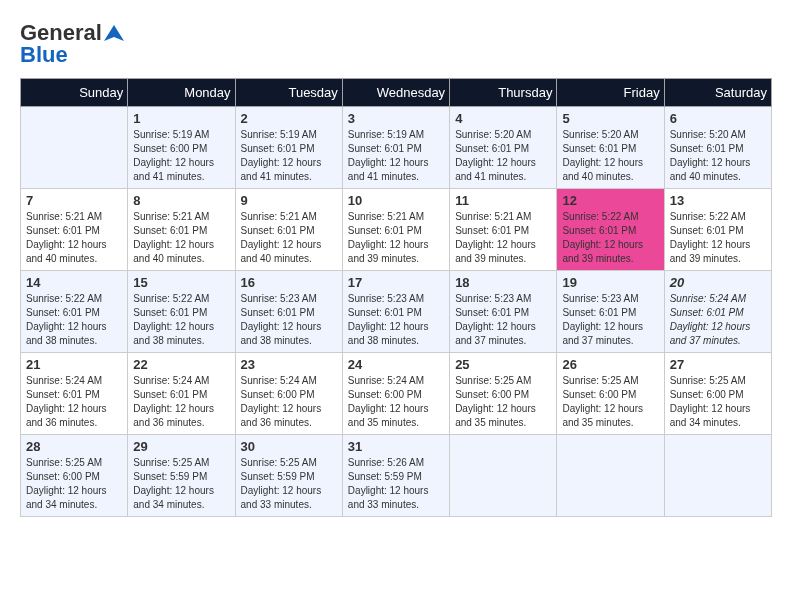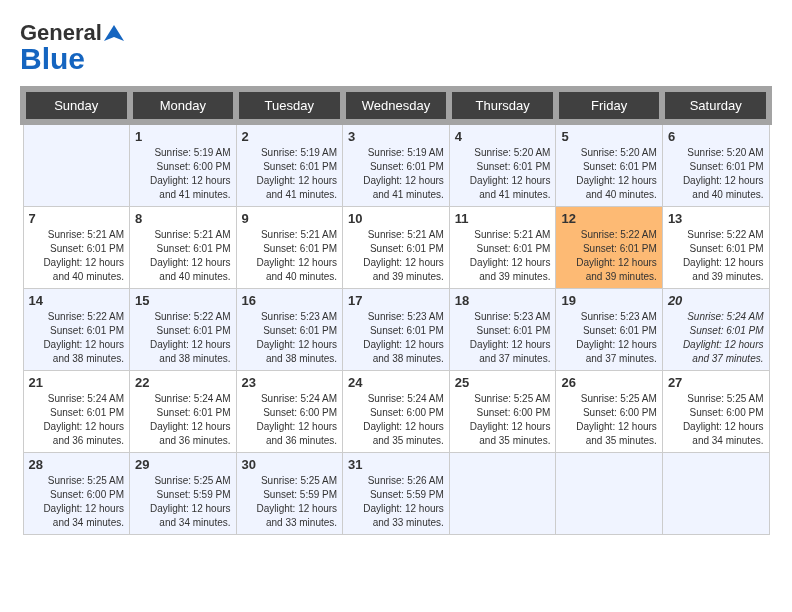--- a/index.html
+++ b/index.html
@@ -32,48 +32,47 @@
     .location-title {
       font-size: 16px;
       color: #555;
     }
     .calendar-table {
       width: 100%;
       border-collapse: collapse;
       font-size: 11px;
     }
     .calendar-table th {
-      background-color: #404040;
+      background-color: #0f172a;
       color: #fff;
       padding: 6px 4px;
-      text-align: center;
+      text-align: right;
       font-size: 13px;
       font-weight: normal;
-      border: 6px solid #a3a3a3;
+      border: 1px solid #a3a3a3;
     }
     .calendar-table td {
       border: 1px solid #ccc;
       vertical-align: top;
       padding: 4px 5px;
       min-height: 80px;
       height: 80px;
       width: 107px;
     }
     .day-num {
       font-size: 13px;
       font-weight: bold;
       color: #333;
       display: block;
       margin-bottom: 2px;
     }
     .day-info {
       font-size: 10px;
       color: #333;
       line-height: 1.4;
-      text-align: right;
     }
     .empty-cell {
       background: #f9f9f9;
     }
     tr:nth-child(even) td {
       background-color: #f5f5f5;
     }
     tr:nth-child(odd) td {
       background-color: #ffffff;
     }
@@ -88,21 +87,21 @@
 <body>
 
 <div class="header">
   <div class="logo">
     <div style="display:flex; align-items:center; gap:2px;">
       <span style="font-size:22px; font-weight:bold; color:#333;">General</span>
       <svg width="20" height="20" viewBox="0 0 20 20">
         <polygon points="10,2 20,18 10,14 0,18" fill="#1565c0"></polygon>
       </svg>
     </div>
-    <span style="font-size:30px; font-weight:bold; color:#1565c0; margin-top:-4px;">Blue</span>
+    <span style="font-size:22px; font-weight:bold; color:#1565c0; margin-top:-4px;">Blue</span>
   </div>
   <div class="title-section">
     <div class="month-title"></div>
     <div class="location-title"></div>
   </div>
 </div>
 
 <table class="calendar-table">
   <thead>
     <tr id="header-row">
@@ -190,21 +189,21 @@
 Daylight: 12 hours
 and 39 minutes.</div>
         </td>
         <td style="background-color: rgb(255, 255, 255);">
           <span class="day-num">11</span>
           <div class="day-info" style="white-space: pre-wrap;">Sunrise: 5:21 AM
 Sunset: 6:01 PM
 Daylight: 12 hours
 and 39 minutes.</div>
         </td>
-        <td style="background-color: #fdba74;">
+        <td style="background-color: #ec4899;">
           <span class="day-num">12</span>
           <div class="day-info" style="white-space: pre-wrap;">Sunrise: 5:22 AM
 Sunset: 6:01 PM
 Daylight: 12 hours
 and 39 minutes.</div>
         </td>
         <td style="background-color: rgb(255, 255, 255);">
           <span class="day-num">13</span>
           <div class="day-info" style="white-space: pre-wrap;">Sunrise: 5:22 AM
 Sunset: 6:01 PM

